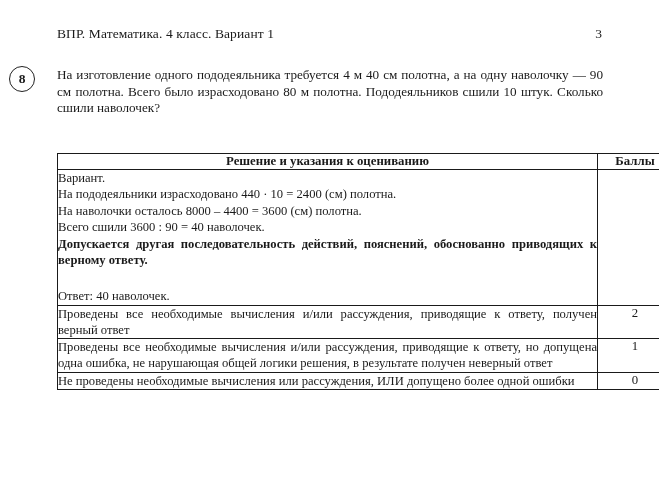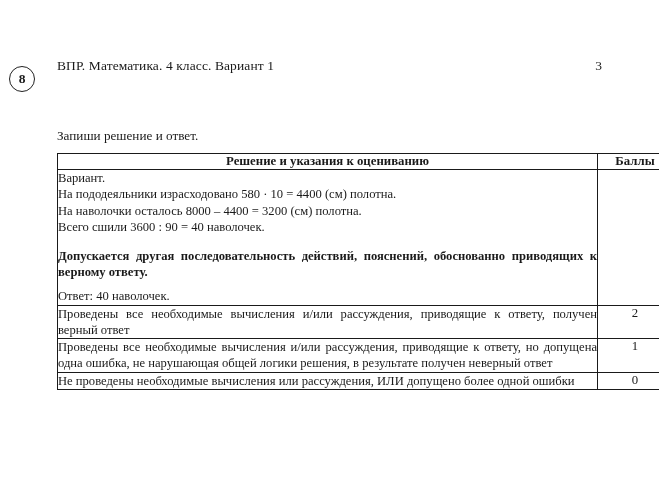--- a/index.html
+++ b/index.html
@@ -27,21 +27,20 @@
     left: 57px;
     top: 26px;
     width: 545px;
     display: flex;
     align-items: baseline;
     justify-content: space-between;
   }
   .header-title {
     font-size: 13.5px;
     letter-spacing: 0.1px;
-    margin-top: 32px;
   }
   .header-page {
     font-size: 13.5px;
   }
 
   
   .task-badge {
     position: absolute;
     left: 9px;
     top: 66px;
@@ -103,27 +102,26 @@
   }
   .cell-sol {
     padding: 5px 7px 7px 7px;
     line-height: 16.4px;
   }
   .cell-sol .line {
     white-space: nowrap;
   }
   .cell-sol .bold-note {
     font-weight: bold;
-    margin-top: 12px;
     line-height: 16.4px;
     text-align: justify;
     text-justify: inter-word;
   }
   .cell-sol .answer {
-    margin-top: 8px;
+    margin-top: 20px;
   }
   .cell-crit {
     padding: 4px 7px 5px 7px;
     line-height: 16.2px;
     text-align: justify;
     text-justify: inter-word;
   }
   .cell-pts {
     text-align: center;
     vertical-align: middle;
@@ -150,33 +148,33 @@
 
 <div class="page">
 
   <div class="header">
     <div class="header-title">ВПР. Математика. 4 класс. Вариант 1</div>
     <div class="header-page">3</div>
   </div>
 
   <div class="task-badge">8</div>
 
-  <div class="task-sub">Запиши решение и ответ.</div>
+  <div class="task-text">На изготовление одного пододеяльника требуется 4 м 40 см полотна, а на одну наволочку — 90 см полотна. Всего было израсходовано 80 м полотна. Пододеяльников сшили 10 штук. Сколько сшили наволочек?</div>
 
   <table class="crit">
     <tbody>
         <tr>
       <th class="th-main">Решение и указания к оцениванию</th>
       <th class="th-main col-points">Баллы</th>
     </tr>
     <tr>
       <td class="cell-sol">
         <div class="line">Вариант.</div>
-        <div class="line">На пододеяльники израсходовано  580 · 10 = 4400 (см) полотна.</div>
-        <div class="line">На наволочки осталось 8000 – 4400 = 3200 (см) полотна.</div>
+        <div class="line">На пододеяльники израсходовано  440 · 10 = 2400 (см) полотна.</div>
+        <div class="line">На наволочки осталось 8000 – 4400 = 3600 (см) полотна.</div>
         <div class="line">Всего сшили 3600 : 90 = 40  наволочек.</div>
         <div class="bold-note">Допускается другая последовательность действий, пояснений, обоснованно приводящих к верному ответу.</div>
         <div class="answer">Ответ: 40 наволочек.</div>
       </td>
       <td class="cell-pts empty-cell col-points"></td>
     </tr>
     <tr>
       <td class="cell-crit">Проведены все необходимые вычисления и/или рассуждения, приводящие к ответу, получен верный ответ</td>
       <td class="cell-pts col-points">2</td>
     </tr>

